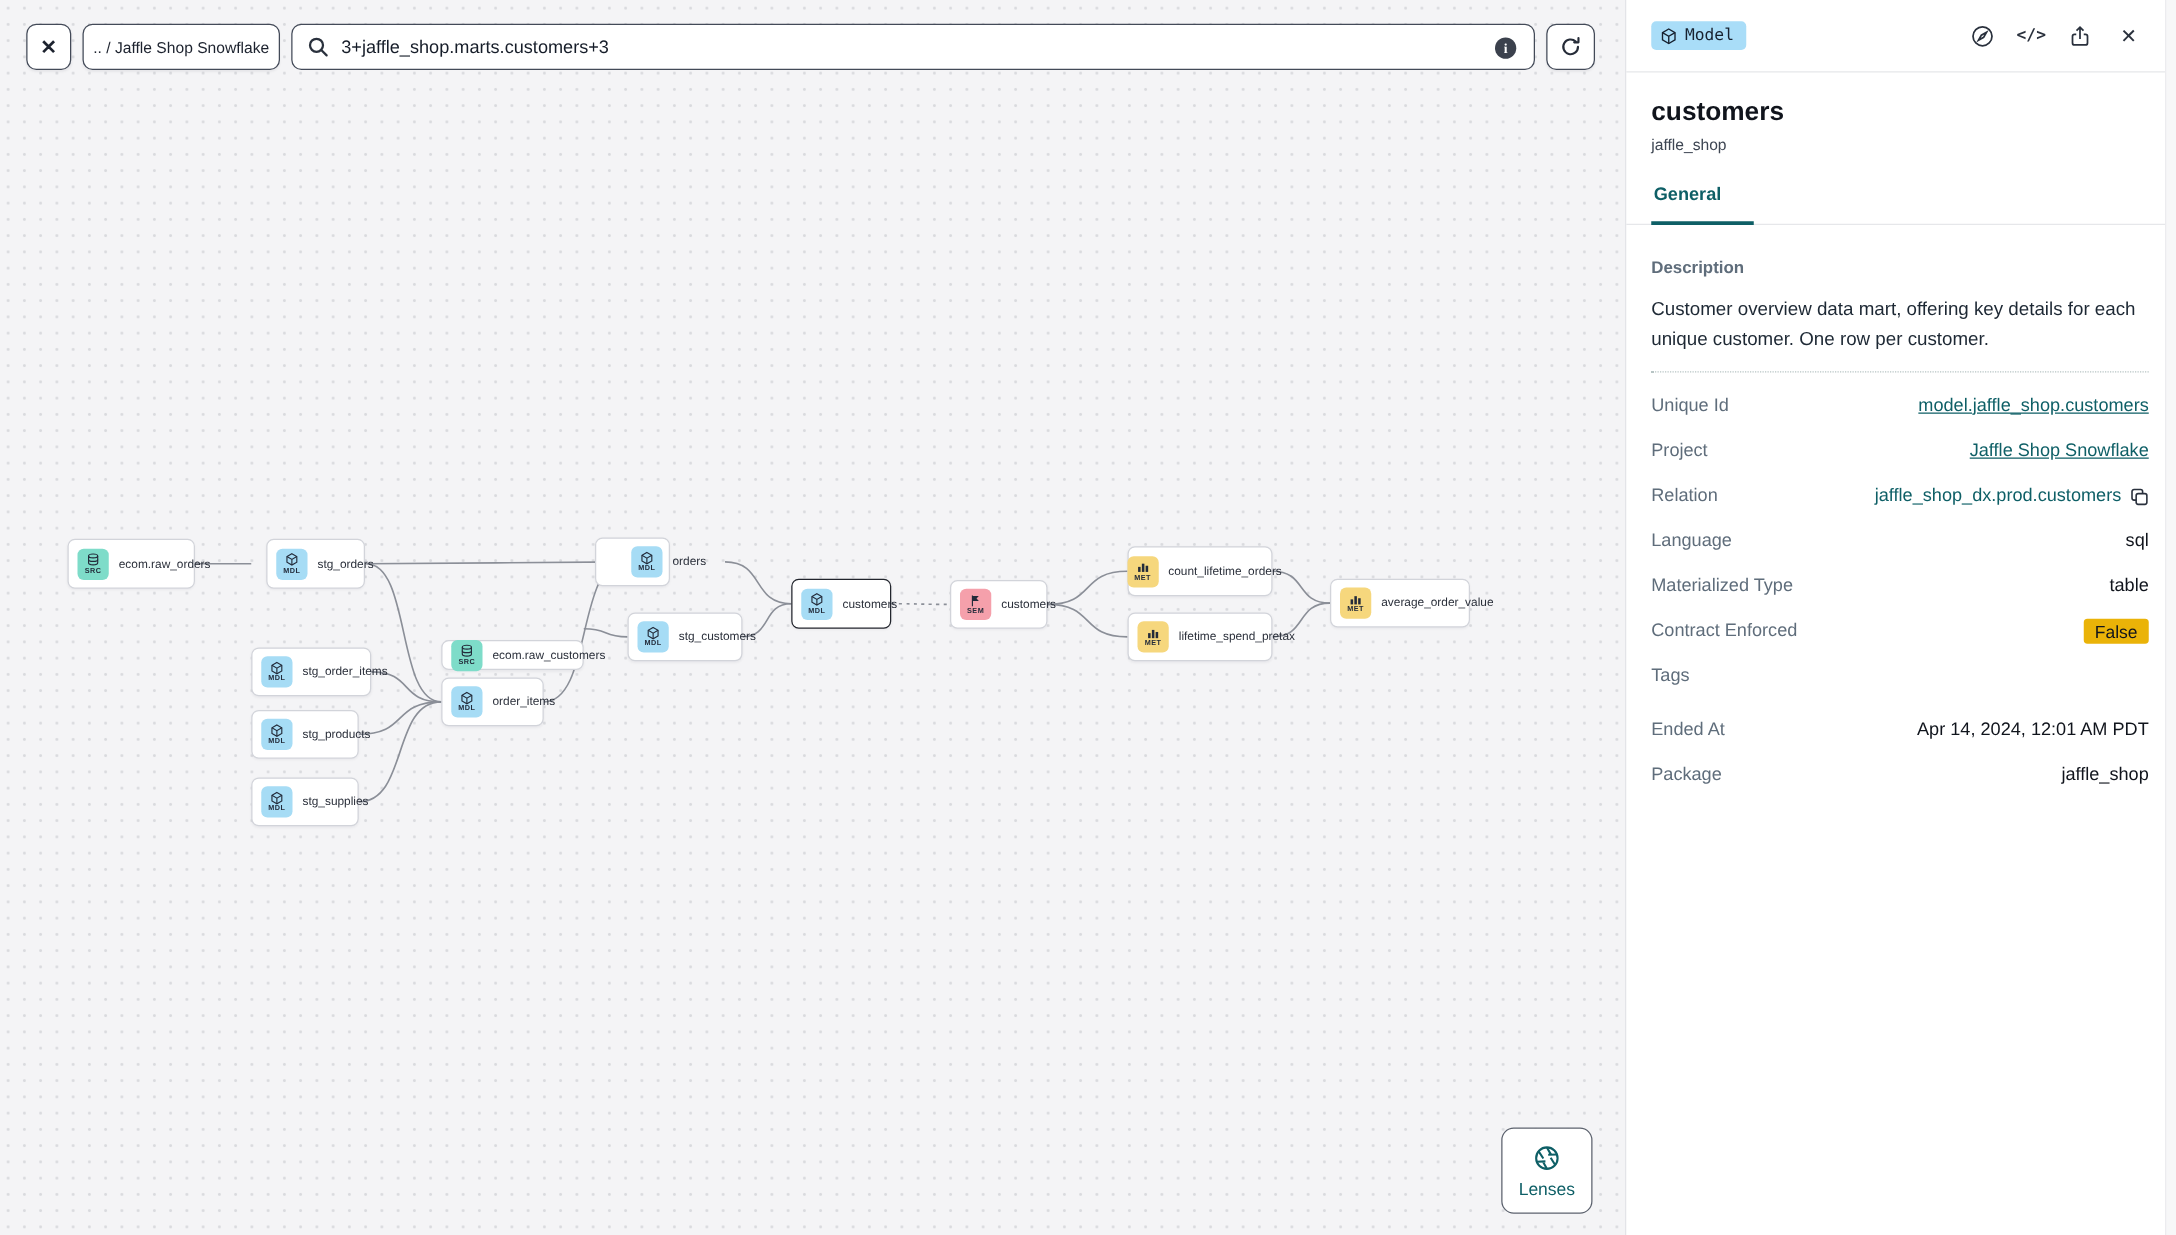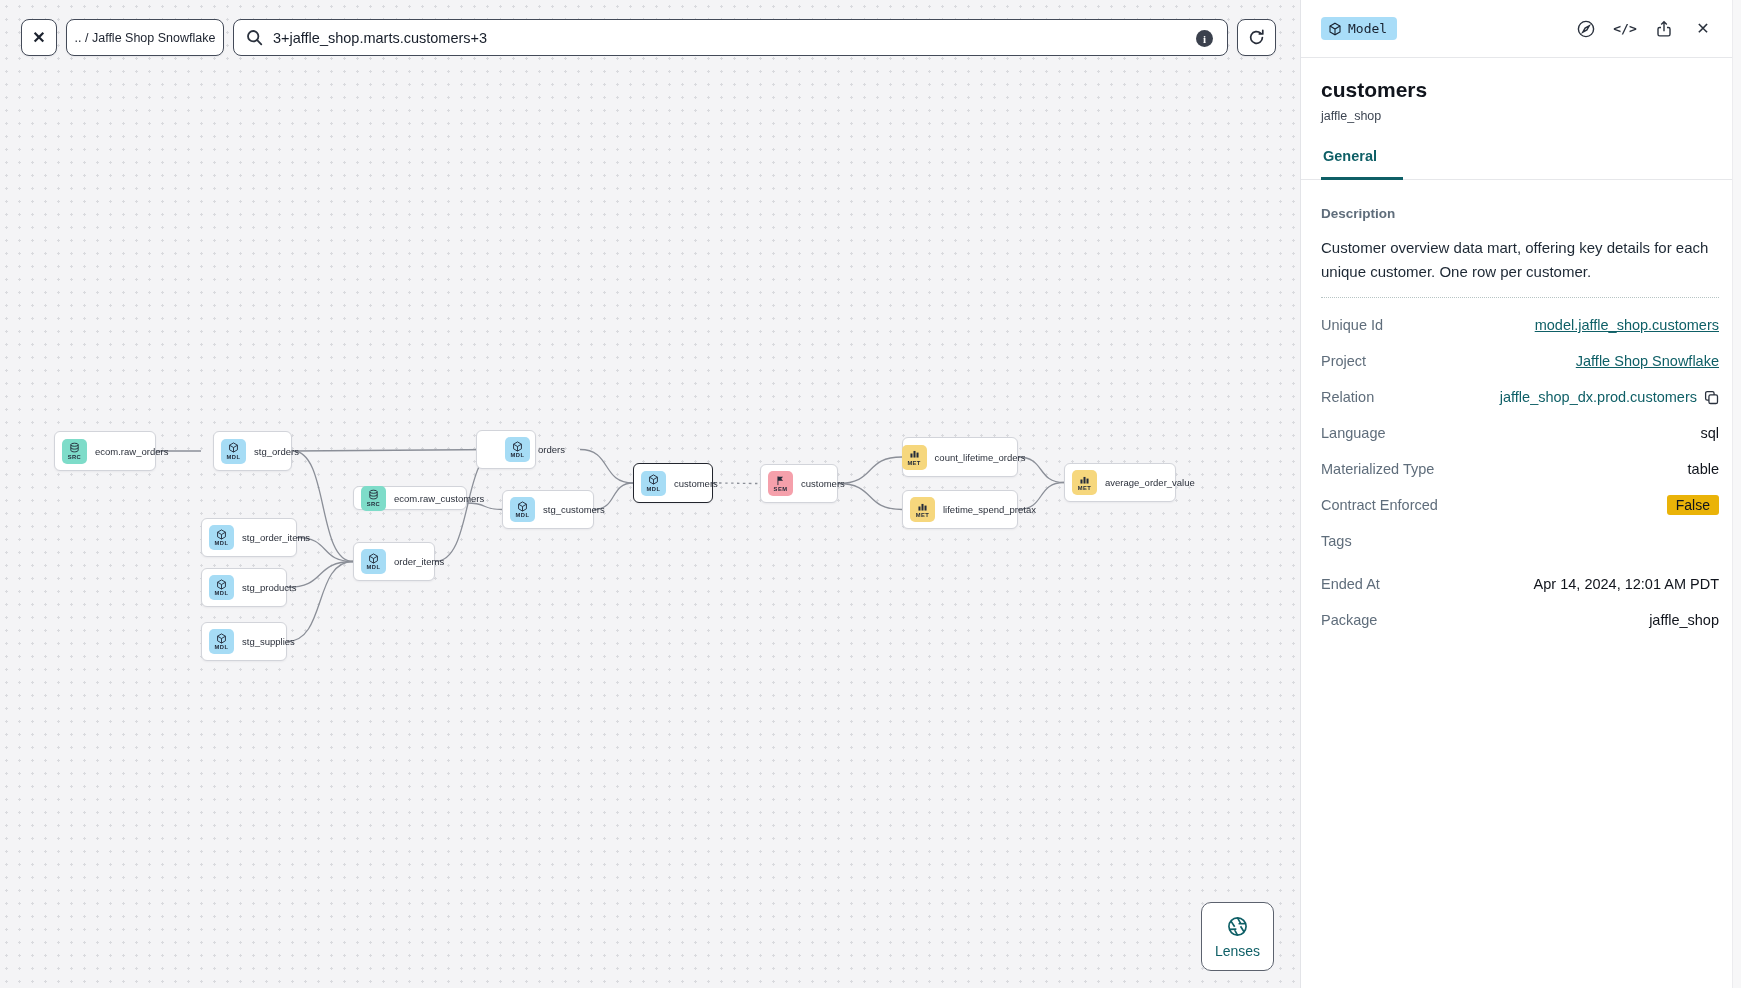--- a/index.html
+++ b/index.html
@@ -165,21 +165,21 @@
         <span class="icon-glyph">
           <svg viewBox="0 0 12 12">
             <path d="M6 1l4.3 2.5v5L6 11 1.7 8.5v-5z"></path>
             <path d="M1.7 3.5L6 6l4.3-2.5M6 6v5"></path>
           </svg>
         </span>
         <span class="icon-tag">MDL</span>
       </span>
       <span class="node-label">stg_orders</span>
     </div>
-    <div class="node" style="left: 353px; top: 486px; width: 114px; height: 24px;">
+    <div class="node" style="left: 353px; top: 512px; width: 114px; height: 24px;">
       <span class="node-icon" style="background:#7edcc9">
         <span class="icon-glyph">
           <svg viewBox="0 0 12 12">
             <ellipse cx="6" cy="3" rx="4" ry="1.7"></ellipse>
             <path d="M2 3v6c0 1 1.8 1.8 4 1.8s4-.8 4-1.8V3"></path>
             <path d="M2 6c0 1 1.8 1.8 4 1.8S10 7 10 6"></path>
           </svg>
         </span>
         <span class="icon-tag">SRC</span>
       </span>

